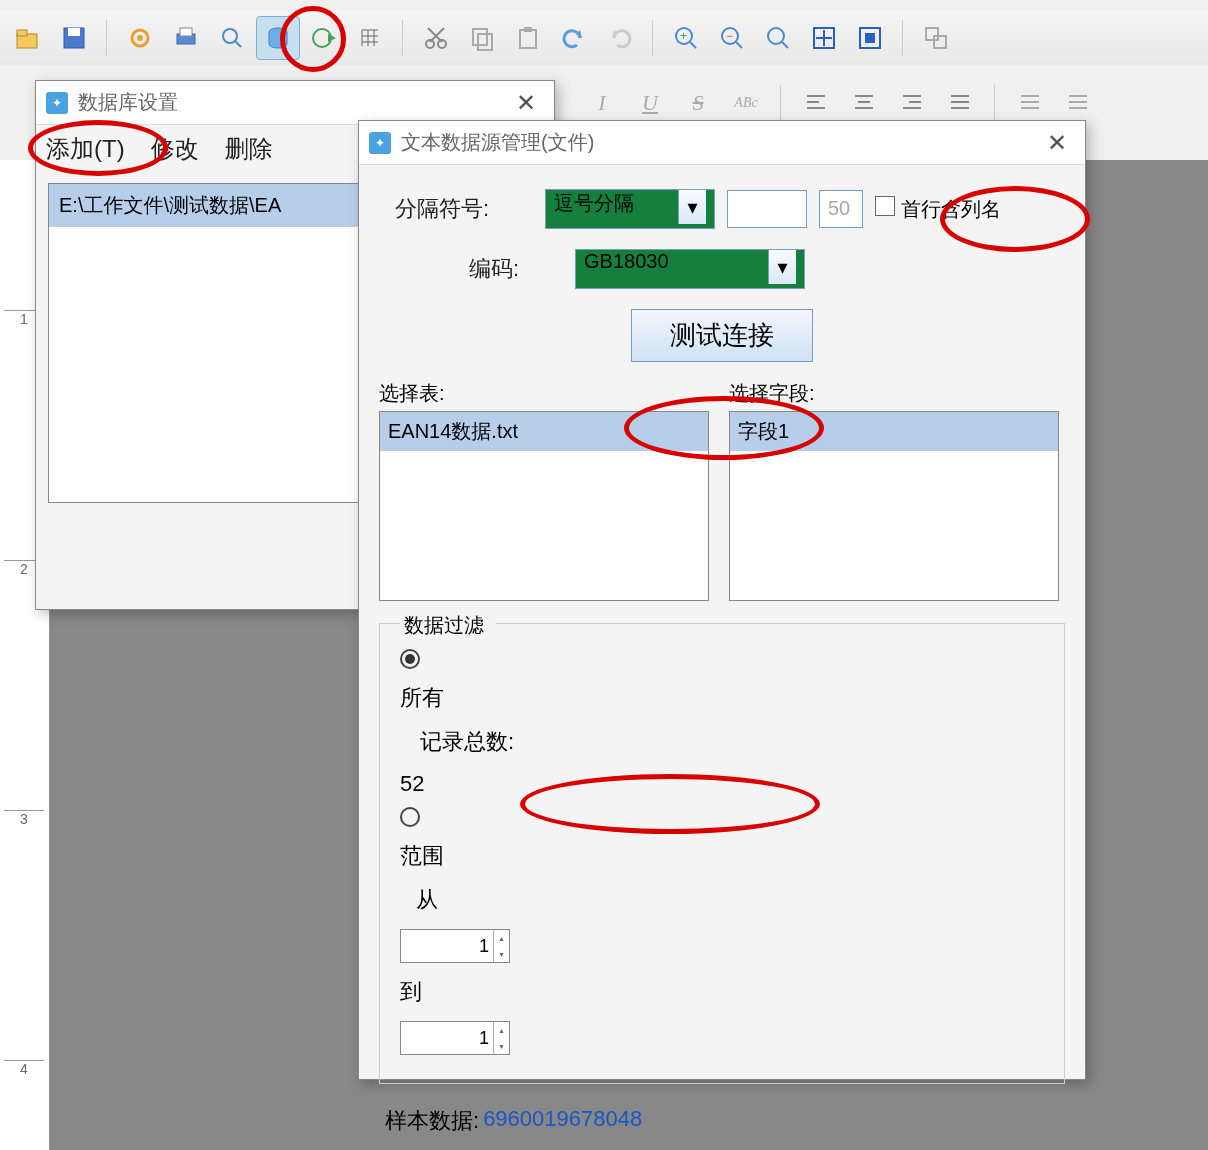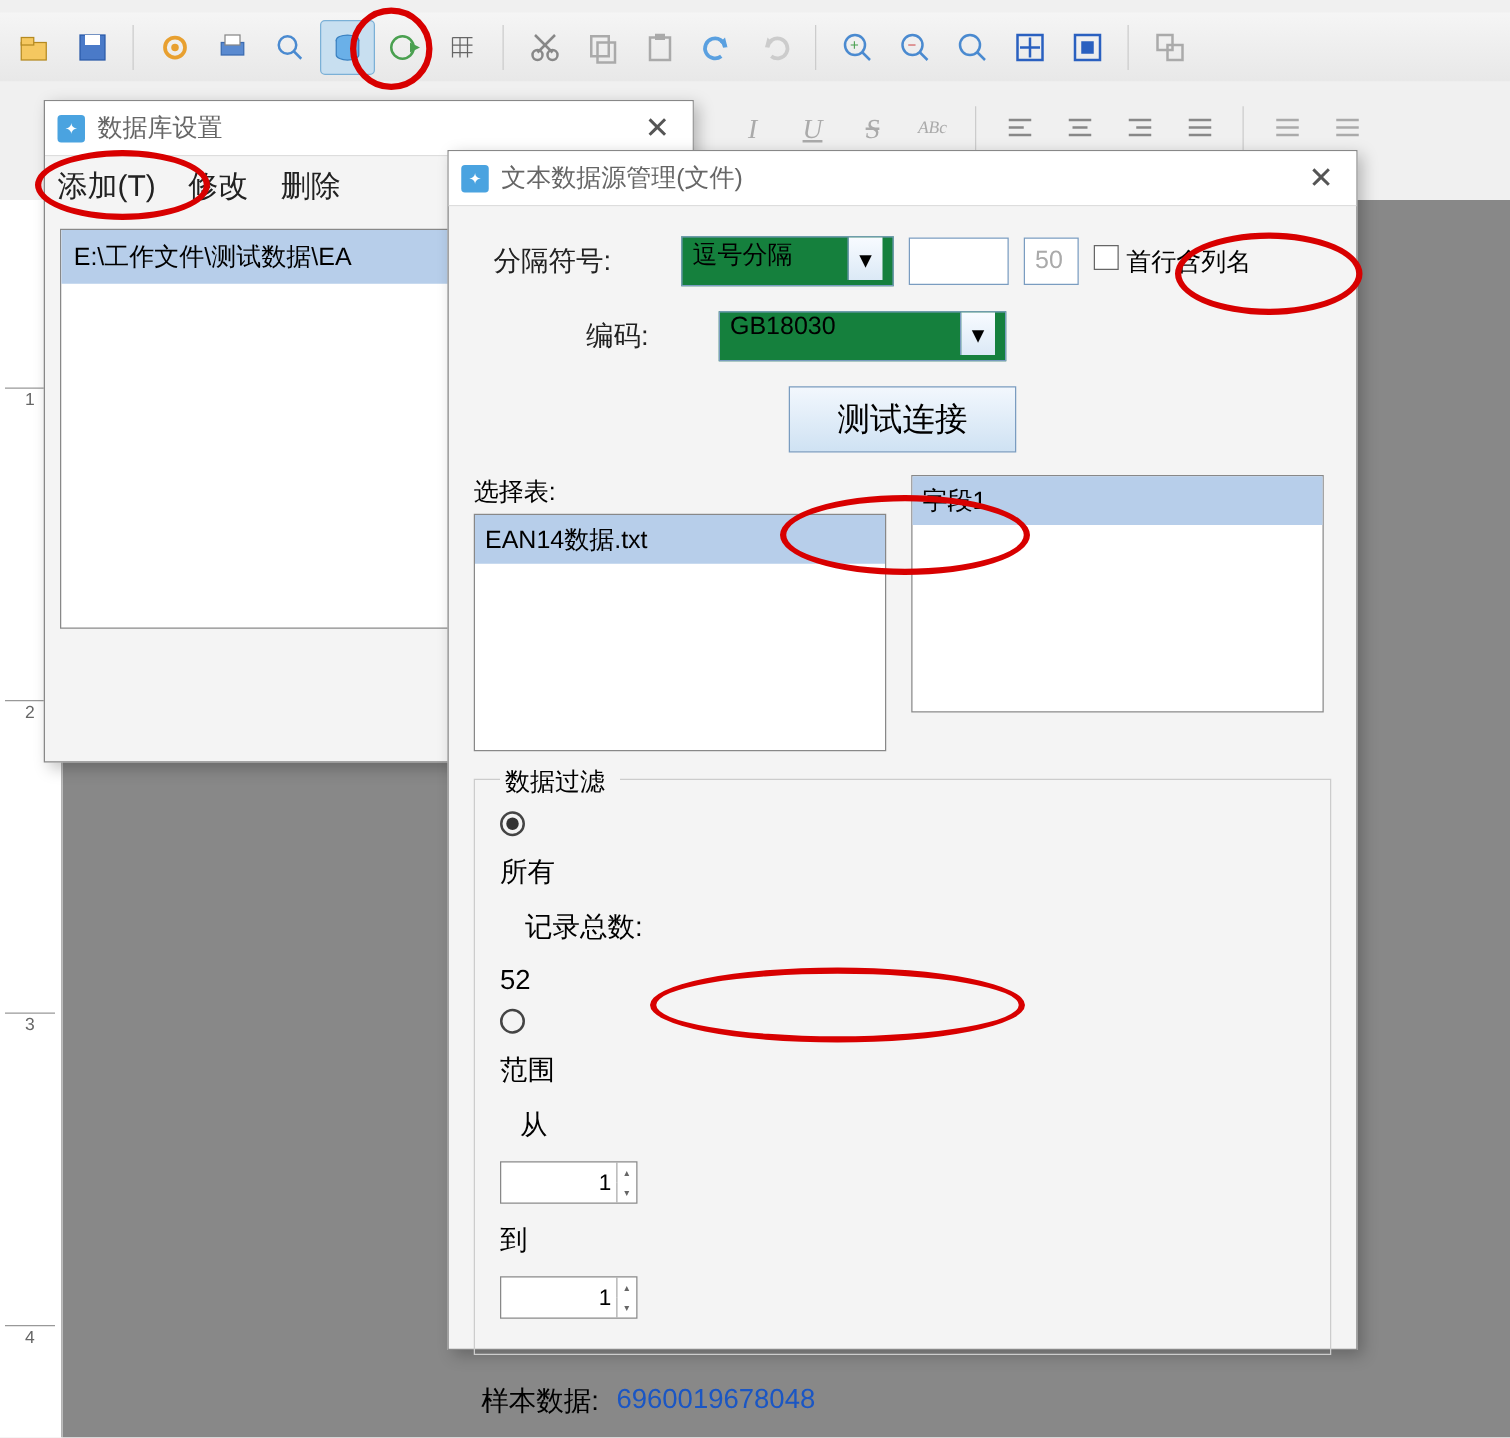--- a/index.html
+++ b/index.html
@@ -148,21 +148,21 @@
   .radio.on::after { content:""; width:10px;height:10px;background:#333;border-radius:50%; }
   .spin {
     border:1px solid #888; height:34px; width:110px; background:#fff;
     font-size:18px; text-align:right; padding-right: 20px; color:#000;
     position:relative; display:flex;align-items:center;justify-content:flex-end;
   }
   .spin .updown { position:absolute; right:0; top:0; bottom:0; width:16px;
     display:flex;flex-direction:column;}
   .spin .updown div{flex:1;border-left:1px solid #aaa;font-size:8px;display:flex;align-items:center;justify-content:center;color:#666;}
 
-  .sample-row { margin: 22px 6px; font-size:22px; display:flex; gap:14px; }
+  .sample-row { margin: 22px 6px; font-size:22px; display:flex; gap:4px; }
   .sample-row .val { color:#1a56c4; }
 
   .btns-row { display:flex; justify-content:center; gap: 40px; margin-top: 10px;}
   .btns-row .win-btn { padding: 10px 34px; }
 
   
   .ann {
     position:absolute; border:5px solid #d80000; border-radius:50%;
     pointer-events:none;
   }
@@ -405,20 +405,21 @@
     </div>
 
     <div class="two-col">
       <div class="col">
         <div class="col-title">选择表:</div>
         <div class="col-box">
           <div class="sel-item">EAN14数据.txt</div>
         </div>
       </div>
       <div class="col">
+        <div class="col-title">选择字段:</div>
         <div class="col-box">
           <div class="sel-item">字段1</div>
         </div>
       </div>
     </div>
 
     <div class="filter-group">
       <div class="filter-title">数据过滤</div>
       <div class="radio-row">
         <div class="radio on"></div>

